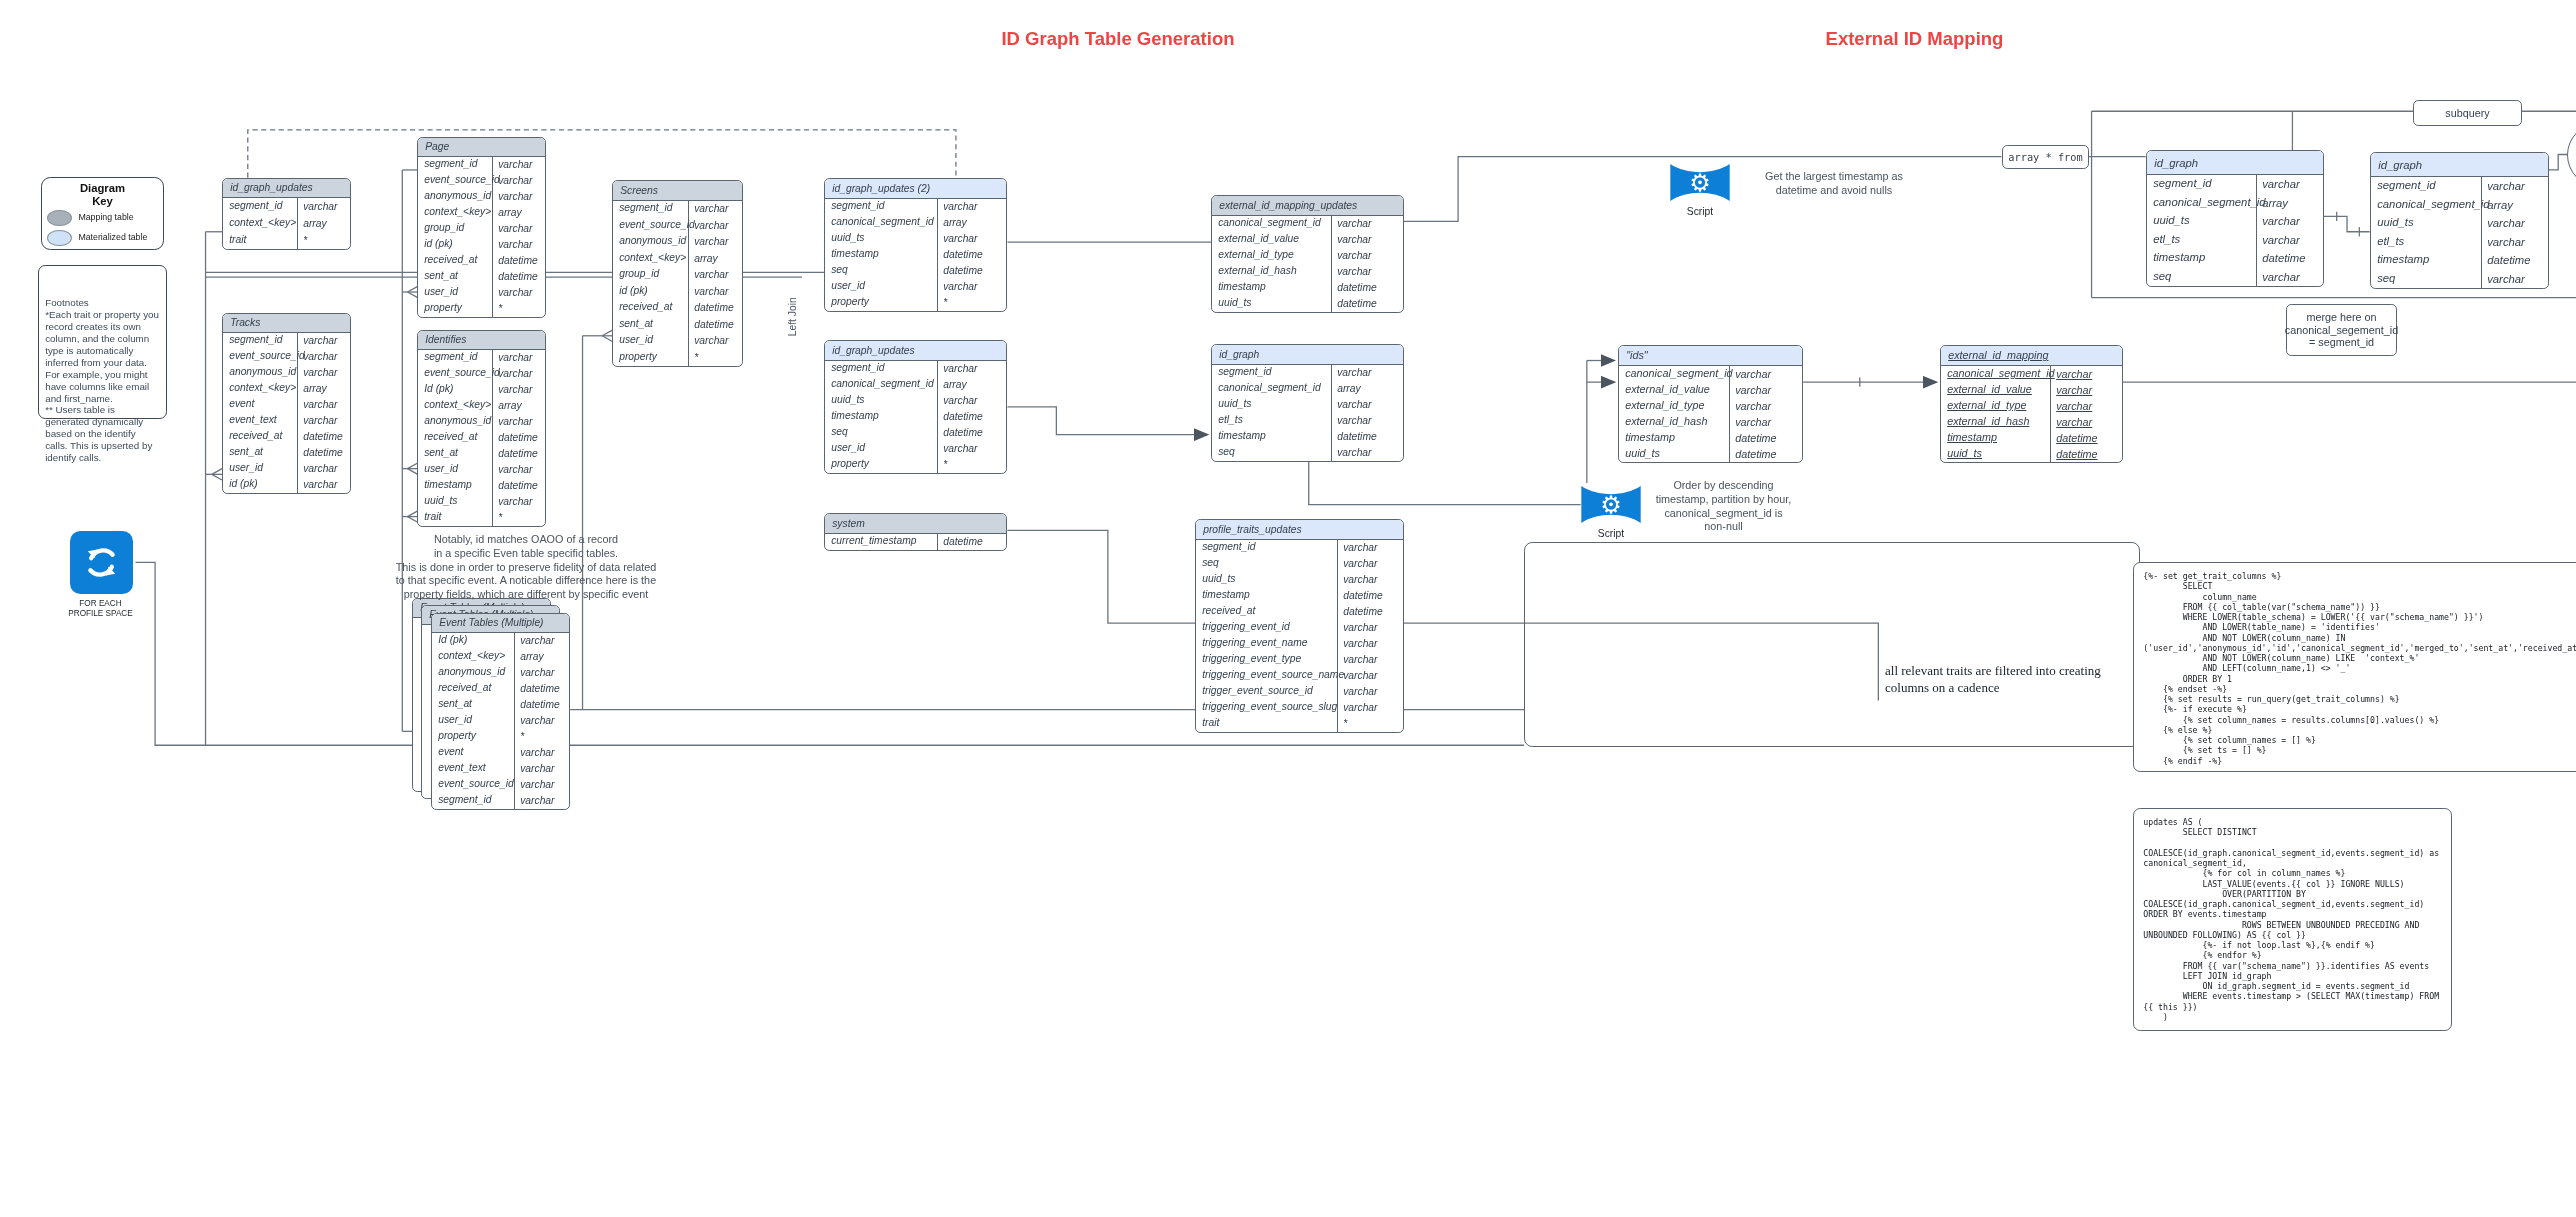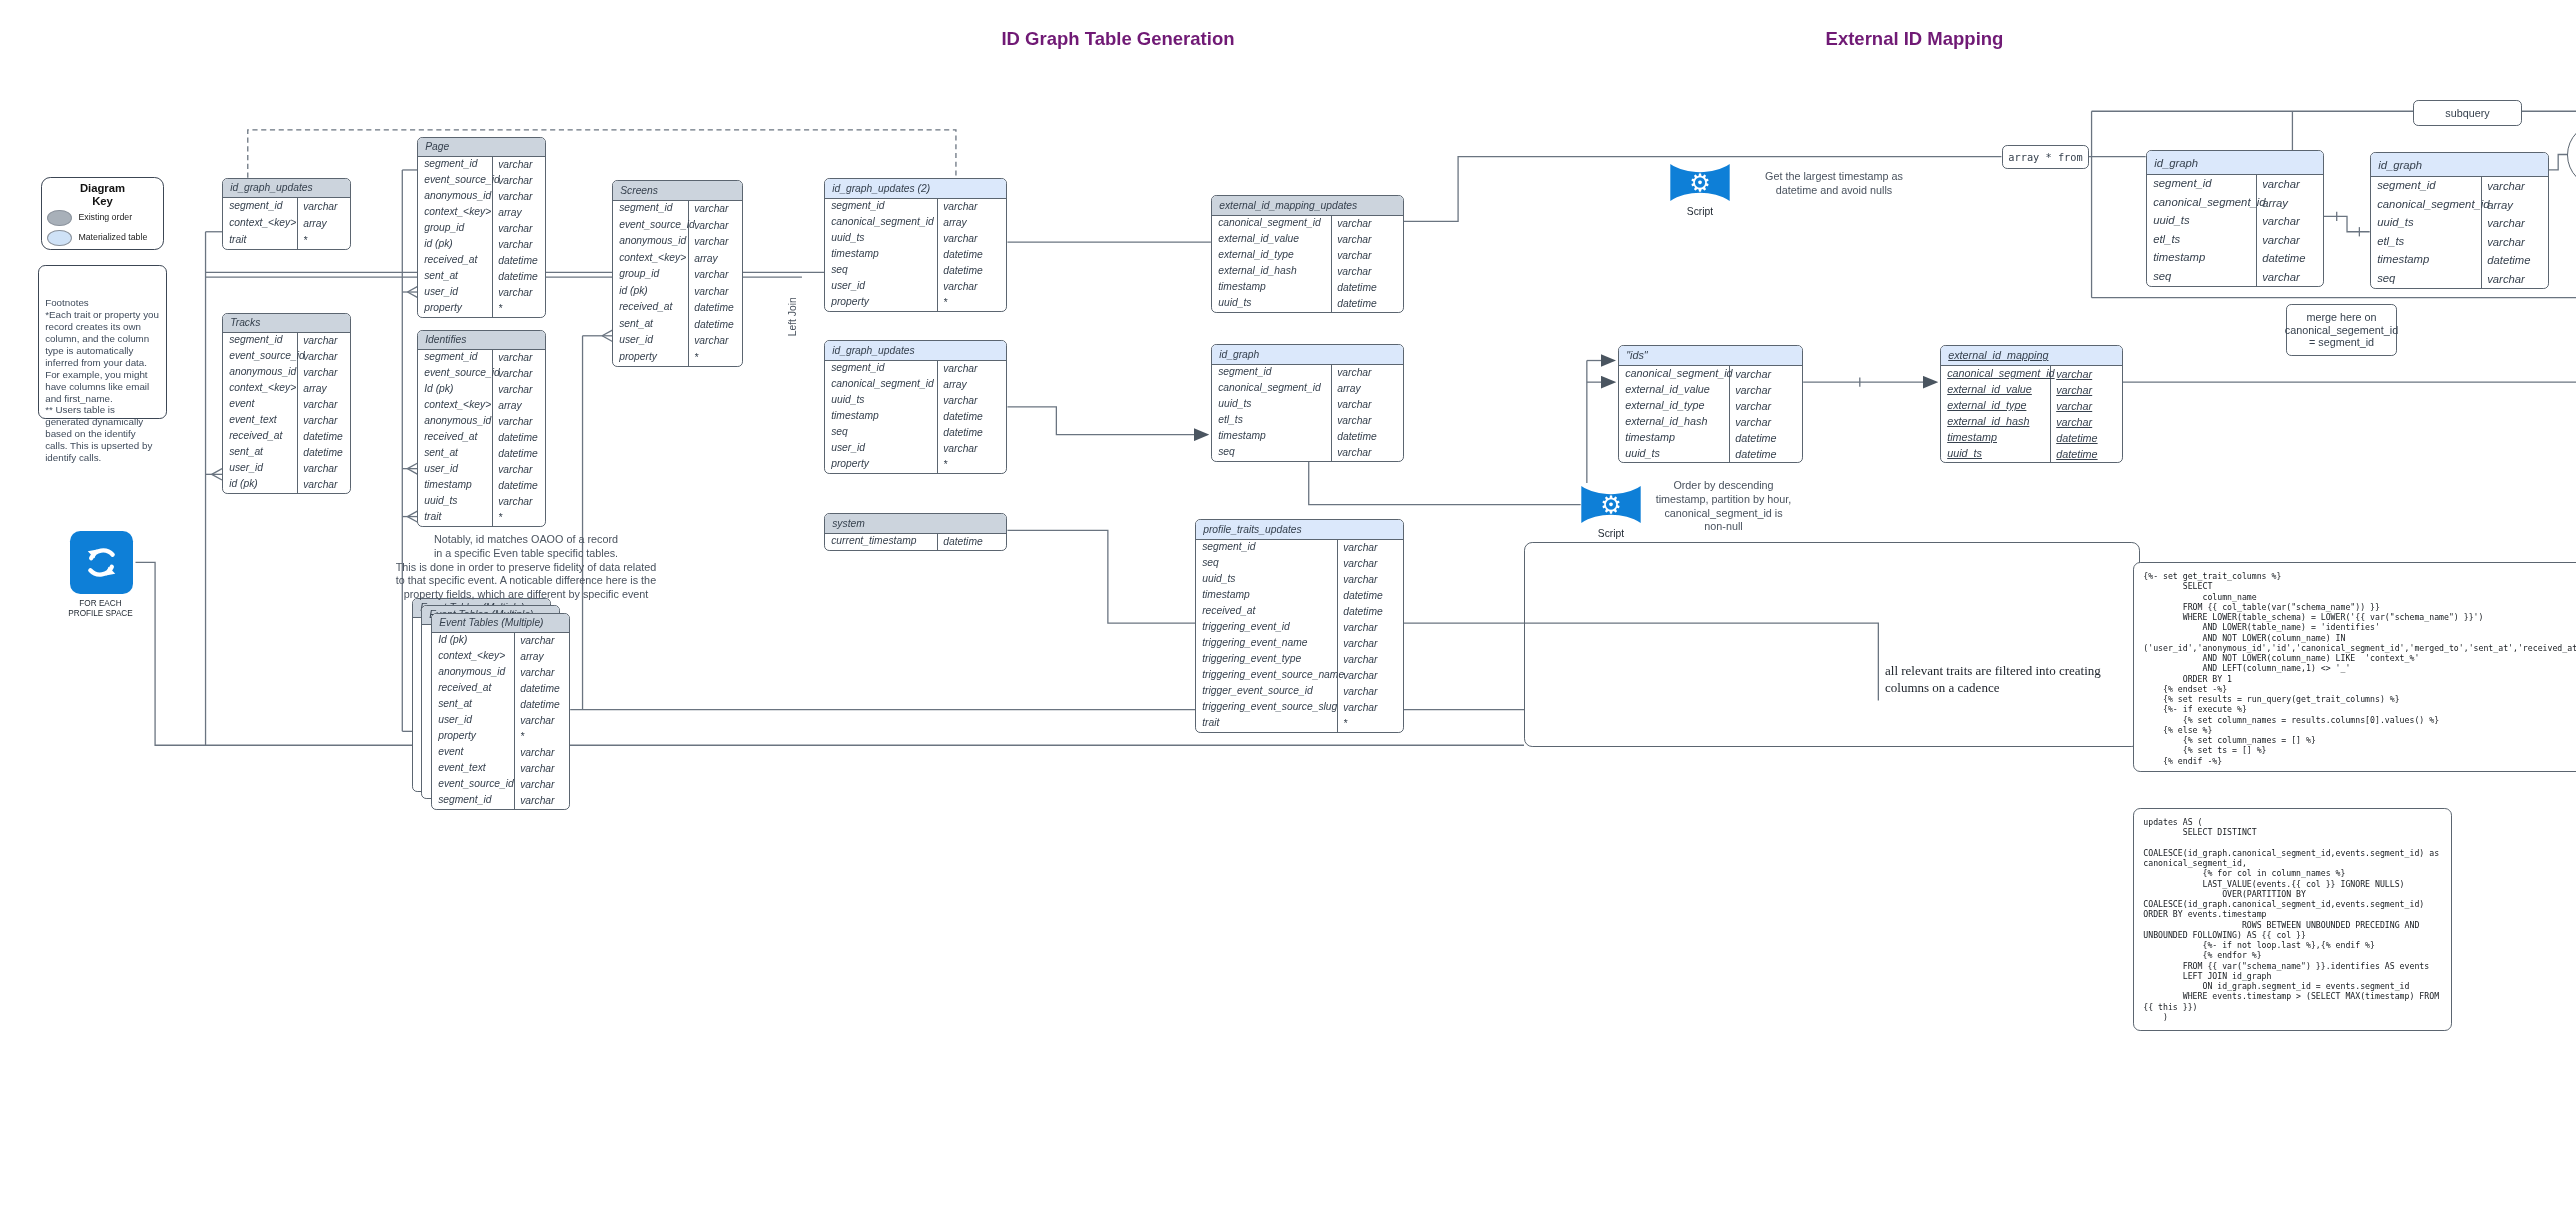--- a/index.html
+++ b/index.html
@@ -1,19 +1,19 @@
 <!DOCTYPE html>
 <html style="font-size:8.2px"><head>
 <meta charset="utf-8">
 <style>
   html,body{margin:0;padding:0;background:#fff;}
   #canvas{position:relative;width:3356px;height:1217px;background:#ffffff;
           font-family:"Liberation Sans",sans-serif;overflow:hidden;}
   #wires{position:absolute;left:0;top:0;}
-  .sec-title{position:absolute;font-size:18.5px;font-weight:bold;color:#701a75;text-align:center;}
+  .sec-title{position:absolute;font-size:18.5px;font-weight:bold;color:#ef4444;text-align:center;}
   #st1{left:912px;top:28px;width:412px;}
   #st2{left:1734px;top:28px;width:361px;}
   #st3{left:2504px;top:28px;width:268px;}
 
   
   #legend{position:absolute;left:41px;top:177px;width:123px;height:73px;border:1.5px solid #3c4654;
           border-radius:9.3px;background:#fff;box-sizing:border-box;padding:4.1px 5.2px;}
   .leg-title{font-weight:bold;font-size:11.3px;color:#111;text-align:center;width:62px;margin:0 auto;line-height:1.1;}
   .leg-row{display:flex;align-items:center;gap:6.2px;margin-top:3.1px;font-size:8.8px;color:#222;line-height:1.1;}
   .ell{width:23px;height:14.4px;border-radius:50%;flex:0 0 auto;border:1px solid #8a929c;}
@@ -137,21 +137,21 @@
     </svg>
 
   <div class="sec-title" id="st1">ID Graph Table Generation</div>
   <div class="sec-title" id="st2">External ID Mapping</div>
   <div class="sec-title" id="st3">Profile Traits</div>
 
   <div id="legend">
     <div class="leg-title">Diagram Key</div>
     <div class="leg-row">
       <span class="ell ell-gray"></span>
-      <span>Existing order</span>
+      <span>Mapping table</span>
     </div>
     <div class="leg-row">
       <span class="ell ell-blue"></span>
       <span>Materialized table</span>
     </div>
   </div>
 
   <div id="footnotes">Footnotes
 *Each trait or property you record creates its own column, and the column type is automatically inferred from your data. For example, you might have columns like email and  first_name.
 ** Users table is generated dynamically based on the identify calls.  This is upserted by identify calls.</div>

